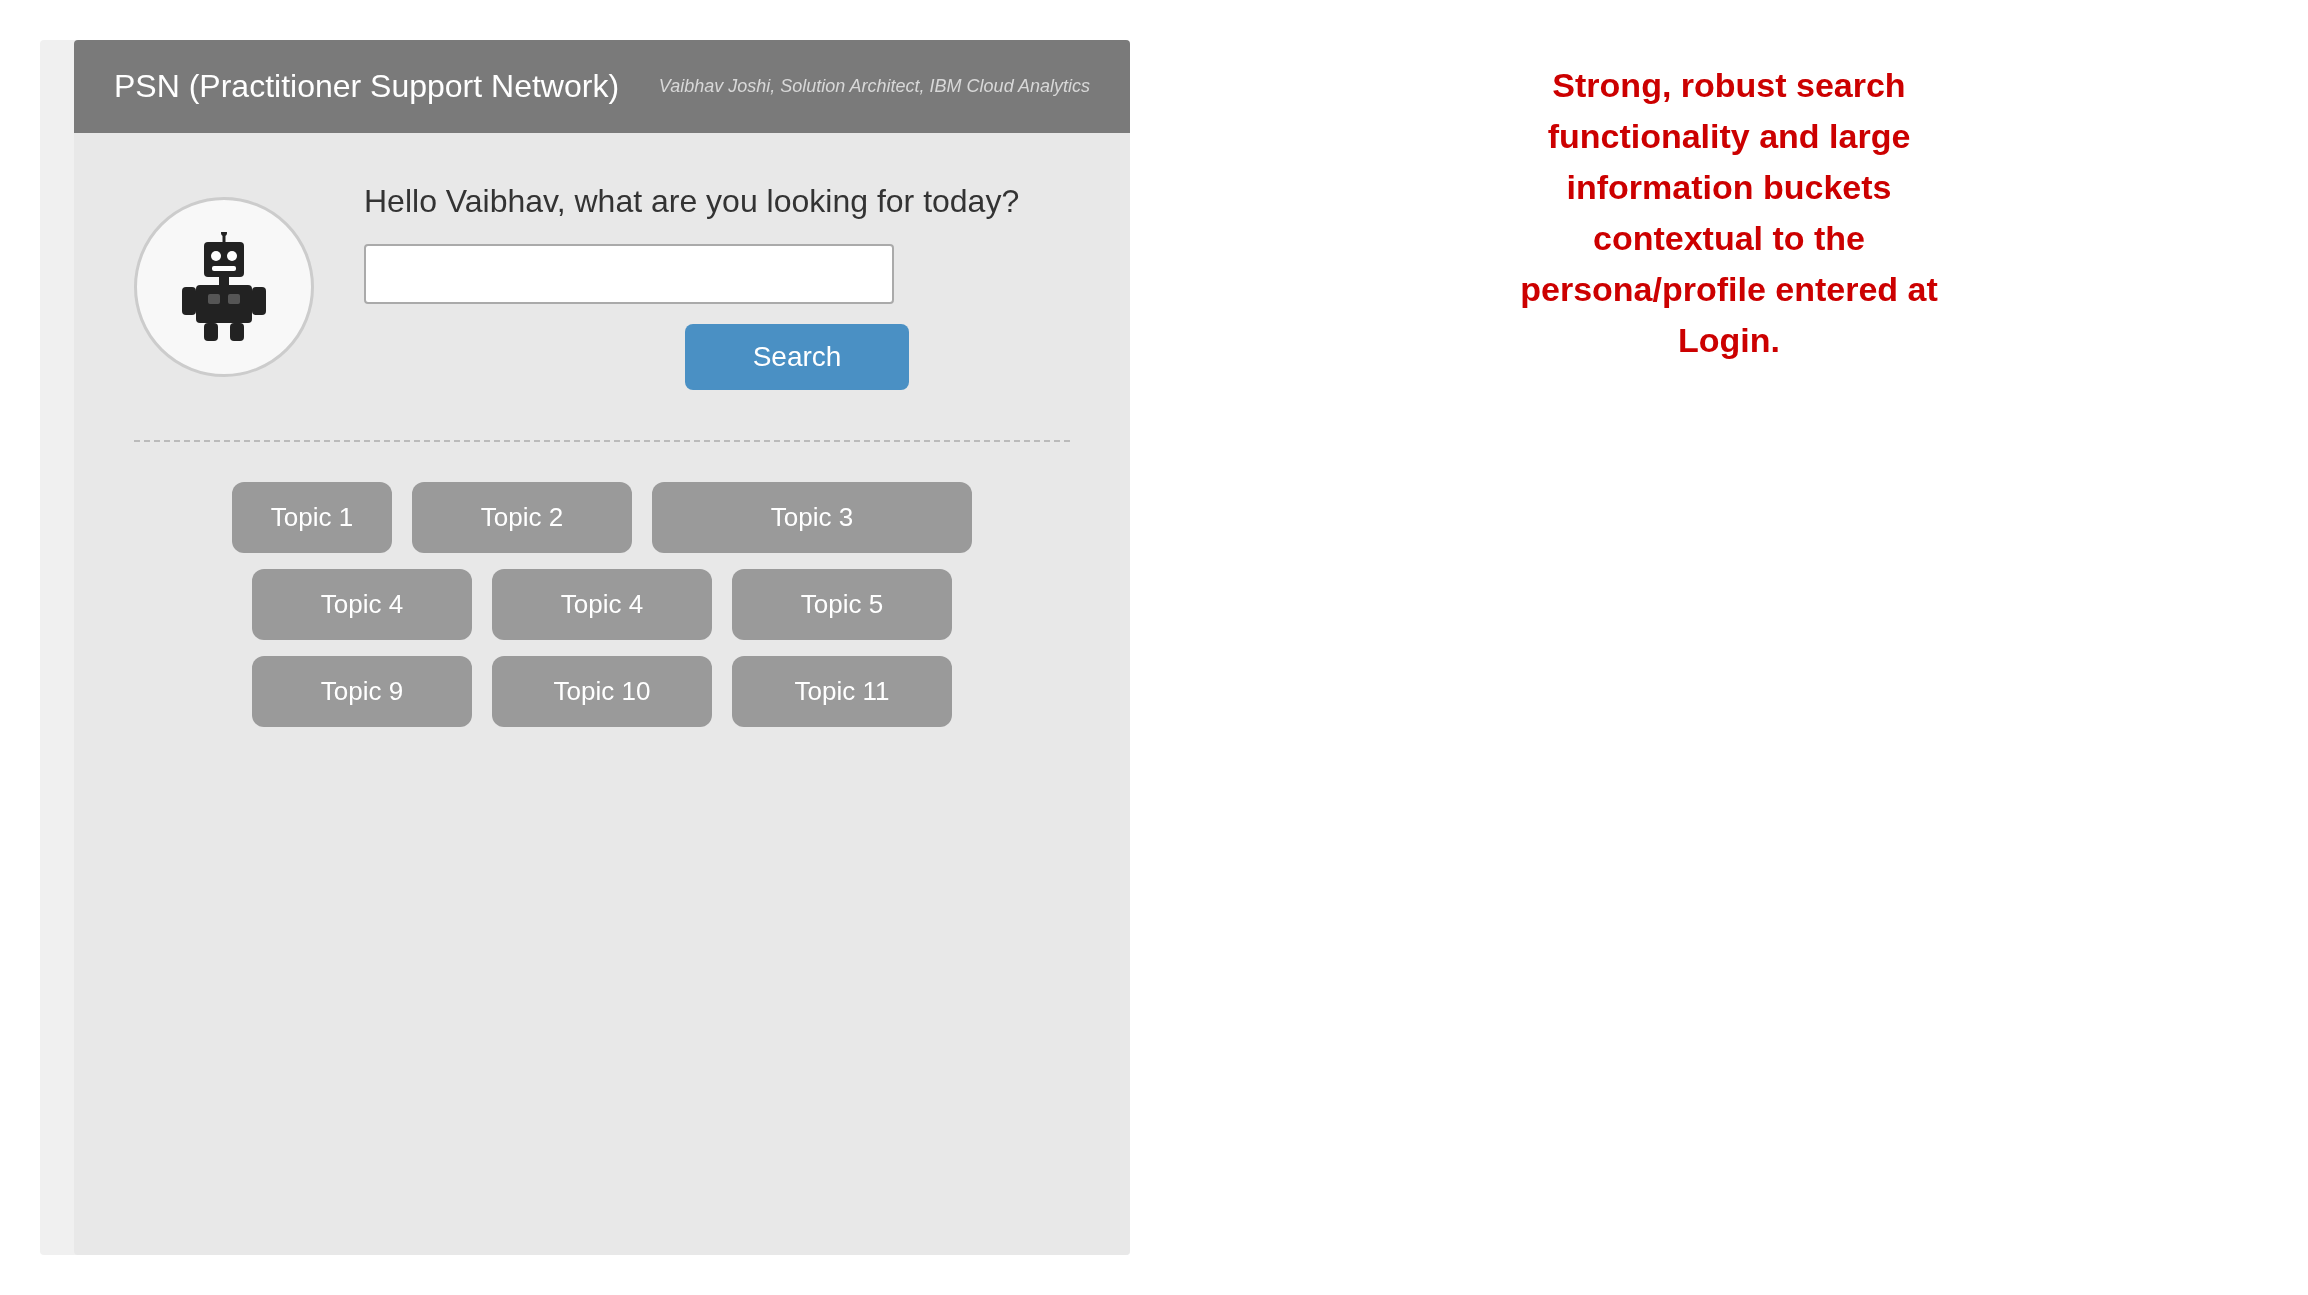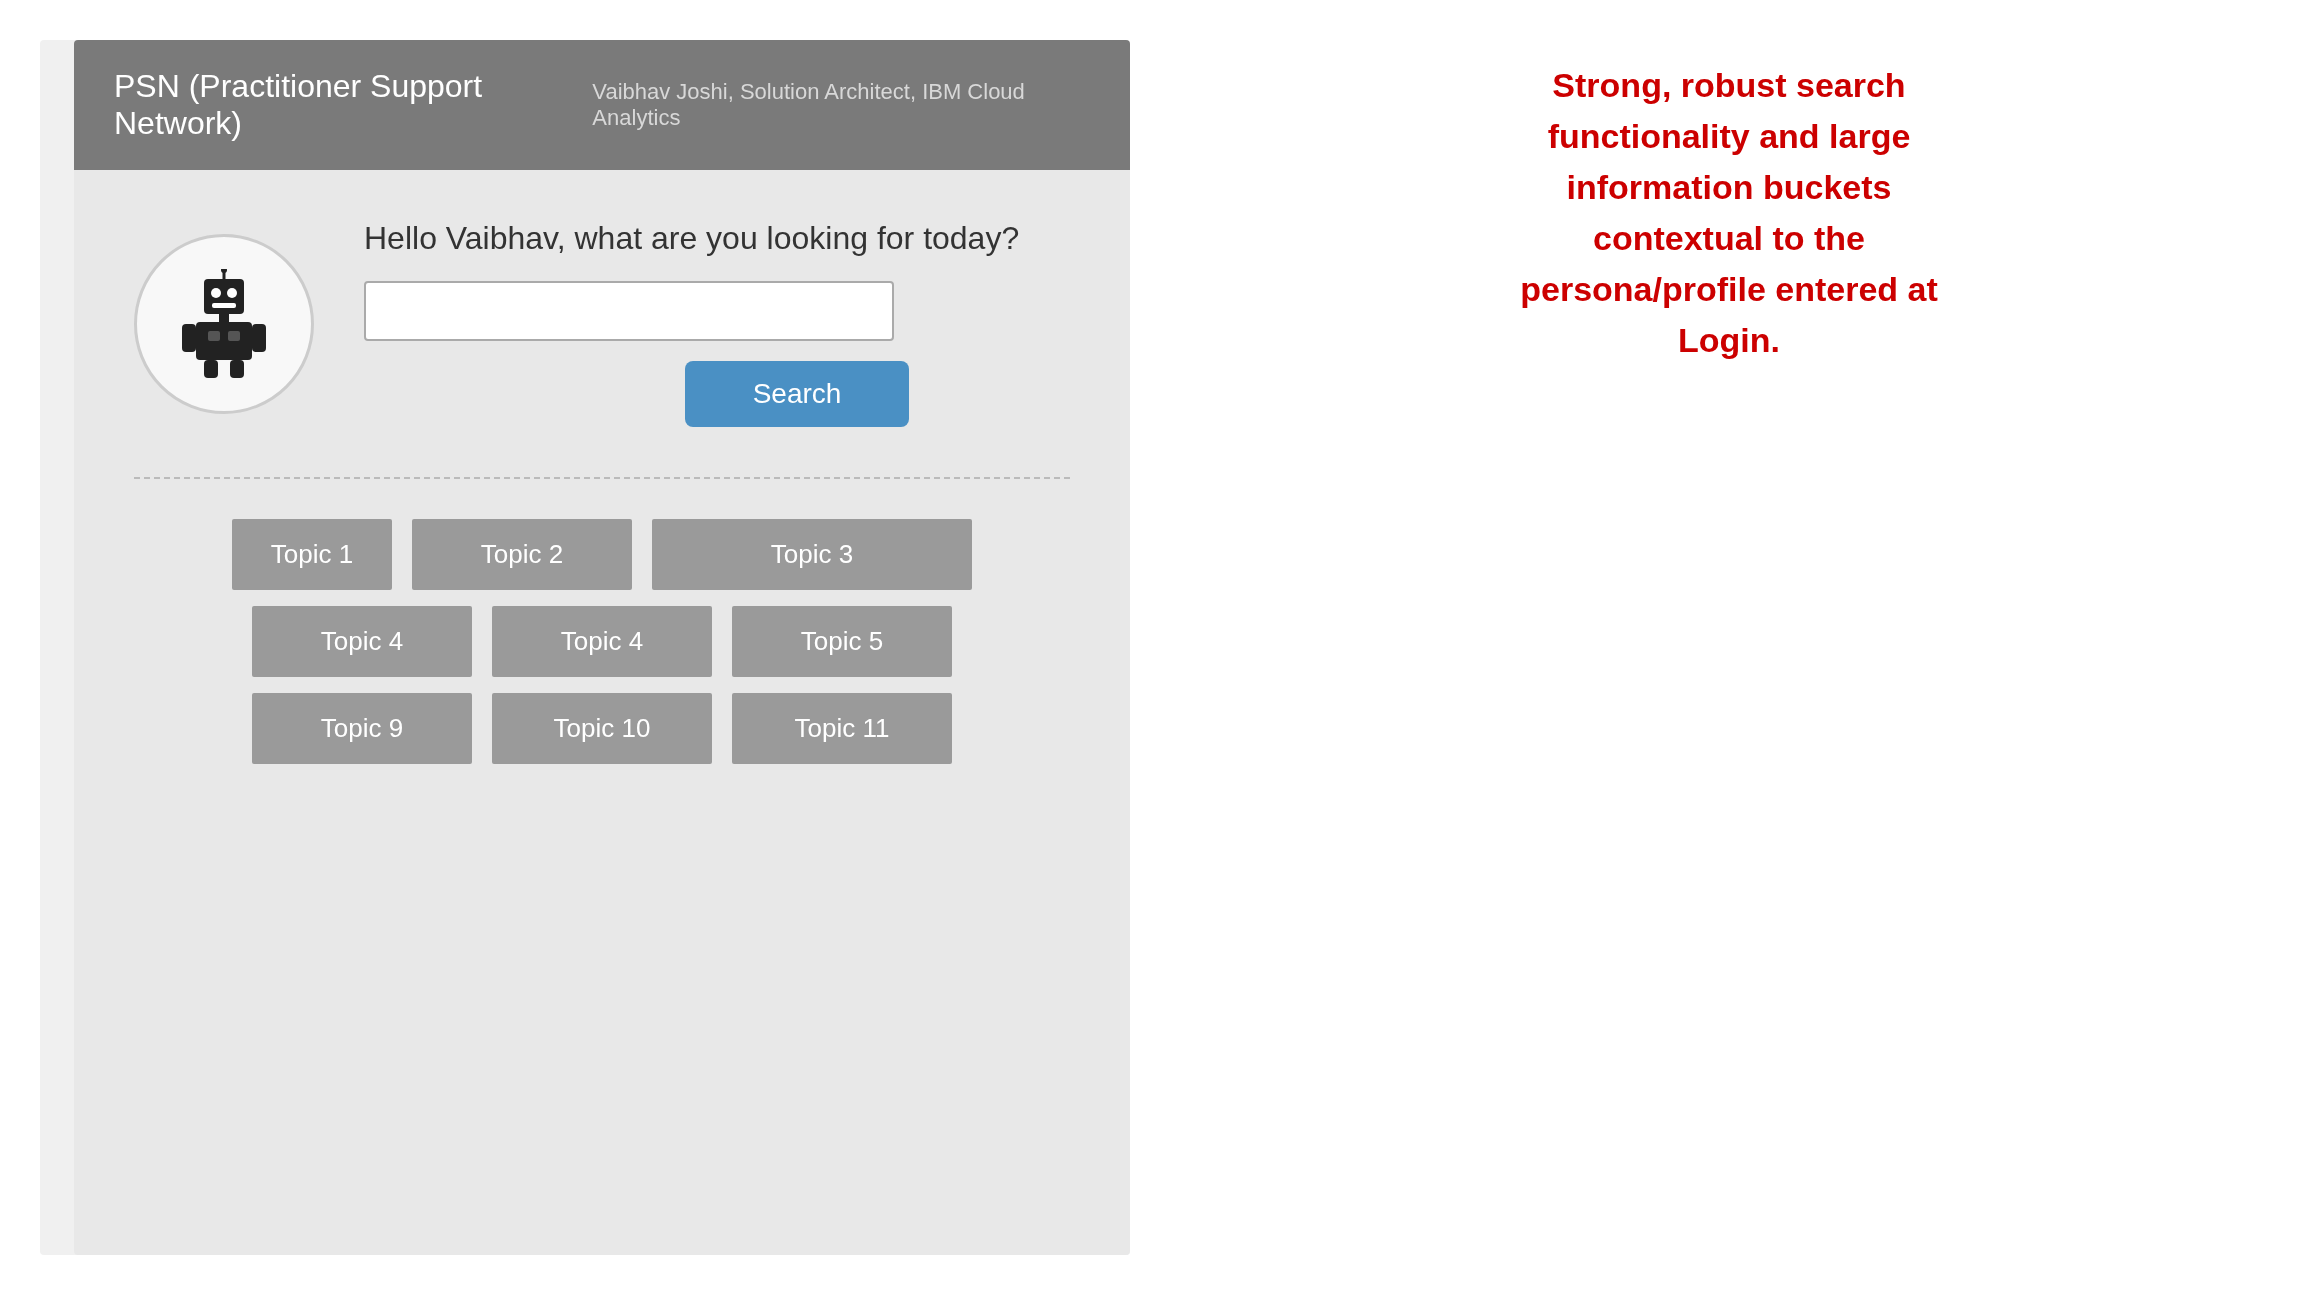--- a/index.html
+++ b/index.html
@@ -37,21 +37,22 @@
     }
 
     .header-title {
       color: #ffffff;
       font-size: 32px;
       font-weight: 400;
     }
 
     .header-subtitle {
       color: #d8d8d8;
-      font-size: 22px;
+      font-size: 18px;
+      font-style: italic;
     }
 
     
     .content-area {
       flex: 1;
       background: #e8e8e8;
       padding: 50px 60px 60px 60px;
       display: flex;
       flex-direction: column;
       align-items: flex-start;
@@ -140,21 +141,21 @@
       display: flex;
       flex-direction: row;
       gap: 20px;
       justify-content: center;
     }
 
     .topic-button {
       background: #9a9a9a;
       color: #ffffff;
       border: none;
-      border-radius: 2px;
+      border-radius: 12px;
       font-size: 26px;
       cursor: pointer;
       padding: 20px 30px;
       min-width: 160px;
       text-align: center;
     }
 
     .topic-button.wide {
       min-width: 220px;
     }

